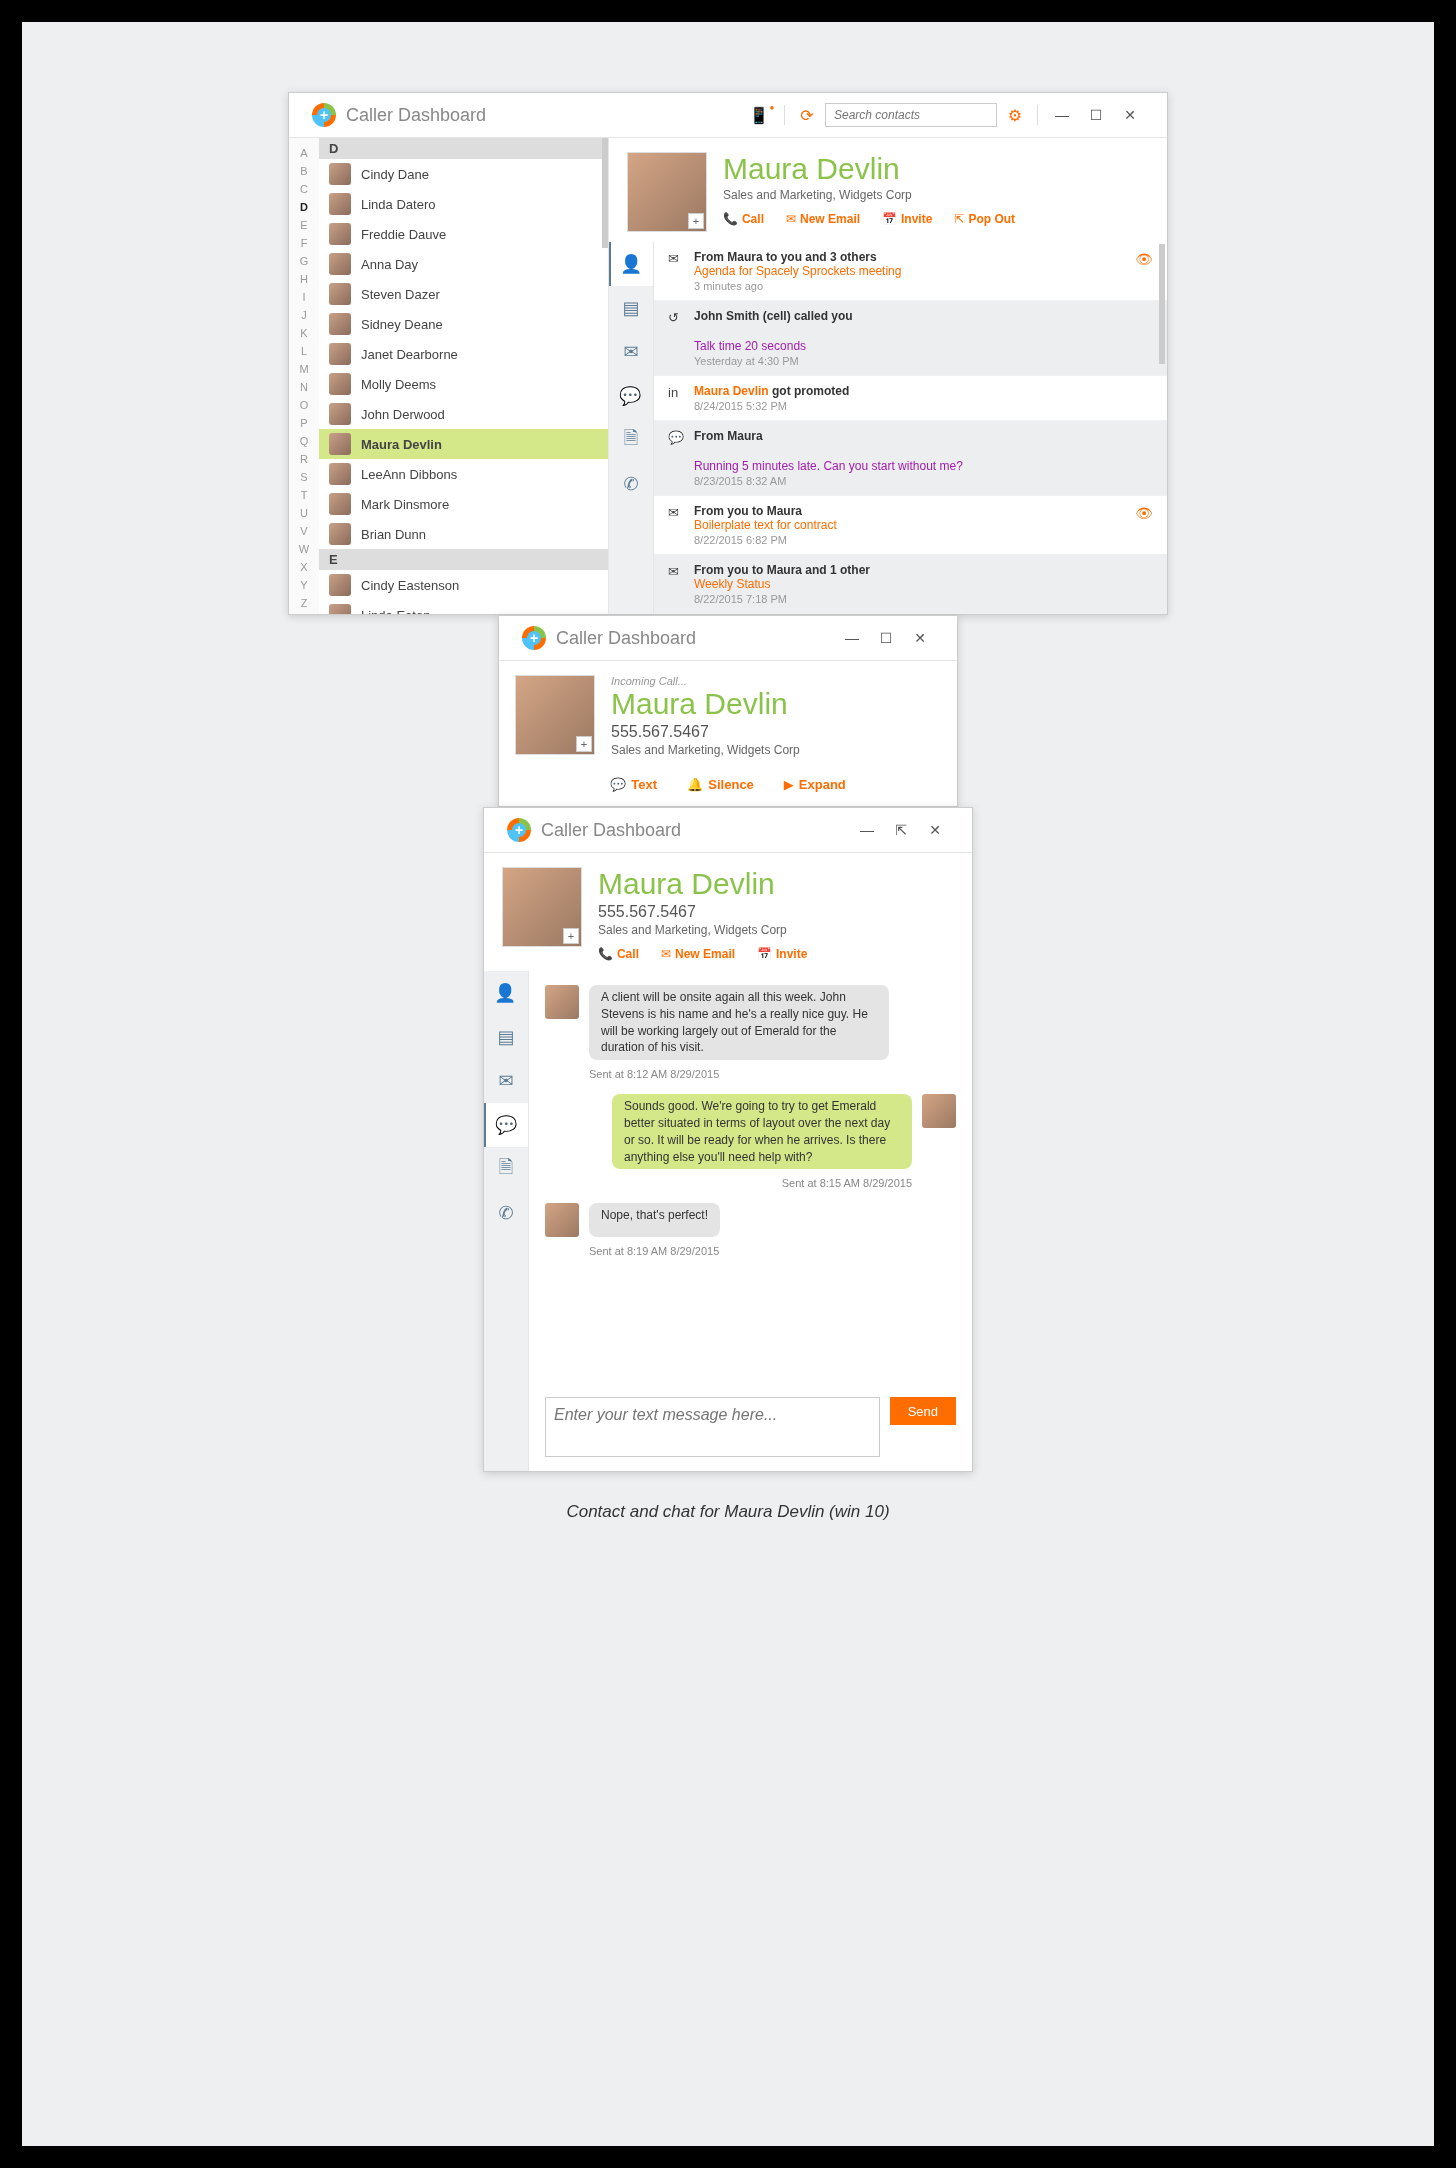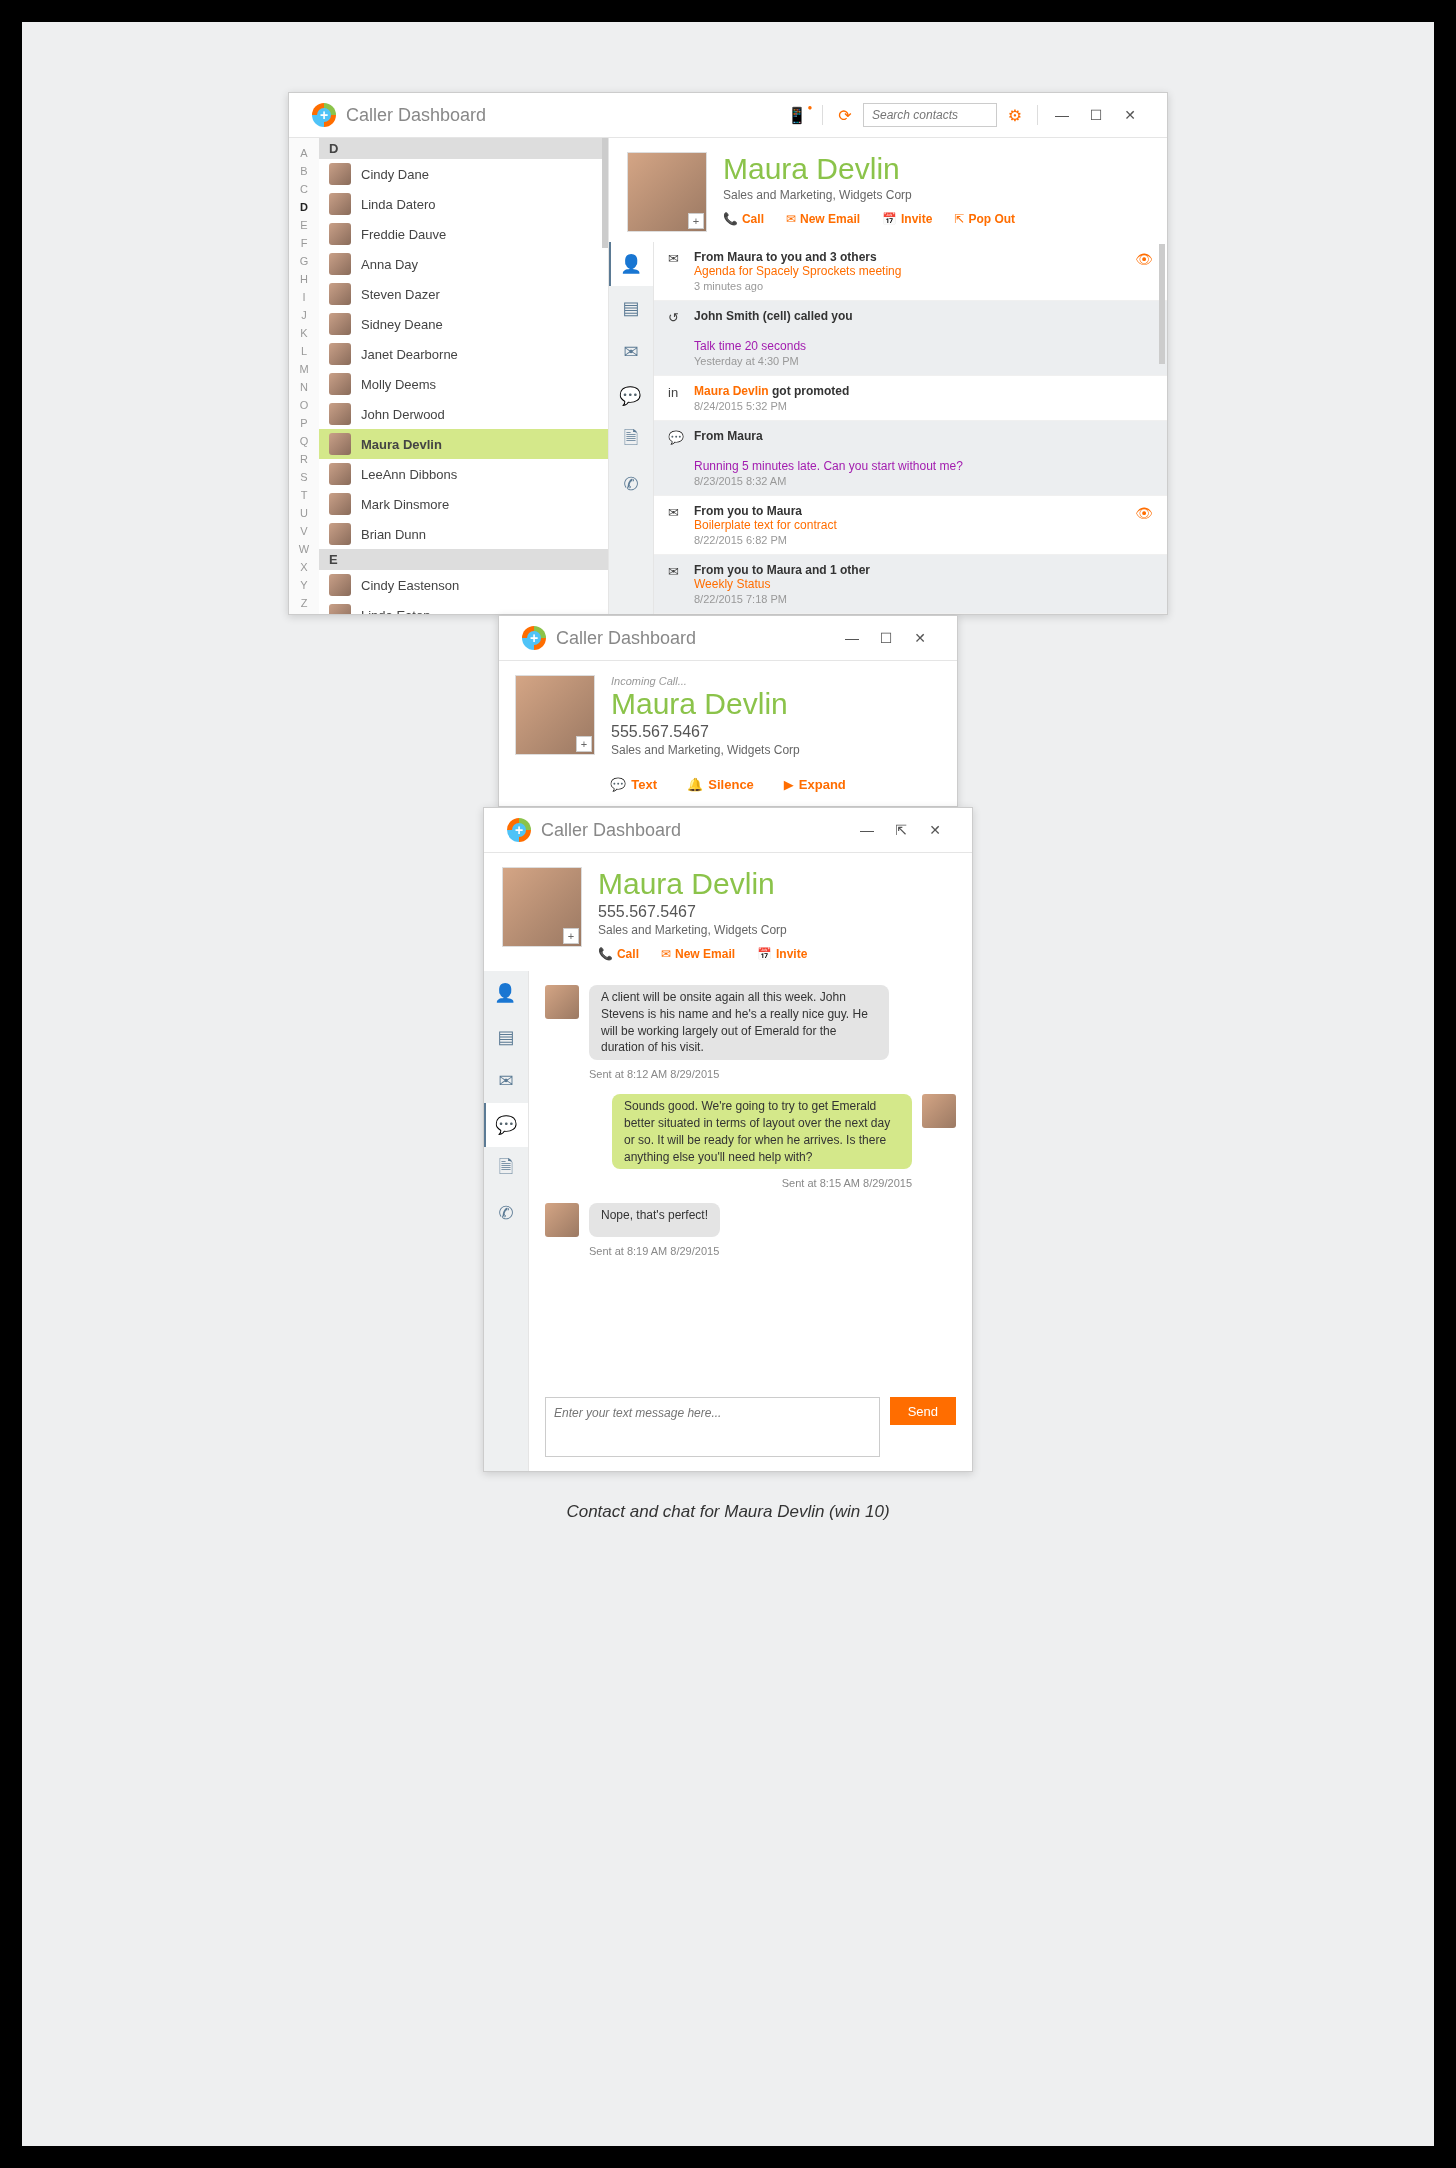--- a/index.html
+++ b/index.html
@@ -6,21 +6,21 @@
   body { font-family: "Segoe UI", Arial, sans-serif; background: #000; width: 1456px; height: 2168px; }
   .page { background: #eeeff0; width: 1412px; height: 2124px; margin: 22px; padding: 40px 0; }
   .window { background: #fff; border: 1px solid #ccc; box-shadow: 0 2px 8px rgba(0,0,0,0.15); margin: 0 auto; }
   .titlebar { display: flex; align-items: center; padding: 10px 23px; border-bottom: 1px solid #e5e5e5; }
   .logo { width: 24px; height: 24px; border-radius: 50%; margin-right: 10px; position: relative; background: conic-gradient(#8bc34a 0 90deg, #ff6d00 90deg 180deg, #4fc3f7 180deg 270deg, #ff6d00 270deg 360deg); display:flex;align-items:center;justify-content:center;}
   .logo::after{content:"+";position:absolute;color:#fff;font-weight:bold;font-size:14px;background:#4fc3f7;width:14px;height:14px;border-radius:50%;display:flex;align-items:center;justify-content:center;}
   .app-title { color: #888; font-size: 18px; font-weight: 300; flex: 1; }
   .titlebar-right { display: flex; align-items: center; gap: 6px; }
   .tb-icon { width: 24px; height: 24px; display: flex; align-items: center; justify-content: center; color: #ff6d00; cursor: pointer; font-size: 16px; }
   .tb-divider { width: 1px; height: 20px; background: #ddd; margin: 0 4px; }
-  .search { width: 134px; padding: 4px 8px; border: 1px solid #ccc; font-size: 12px; color: #999; font-style: italic; }
+  .search { width: 172px; padding: 4px 8px; border: 1px solid #ccc; font-size: 12px; color: #999; font-style: italic; }
   .winbtn { color: #555; width: 28px; text-align: center; cursor: pointer; font-size: 14px; }
   .caption { text-align: center; font-style: italic; color: #333; font-size: 17px; margin: 30px 0 100px; }
 
   
   .w1 { width: 880px; height: 523px; display: flex; flex-direction: column; margin-top: 30px; }
   .w1-body { display: flex; flex: 1; overflow: hidden; }
   .alpha-index { width: 30px; background: #fafafa; font-size: 11px; color: #999; display: flex; flex-direction: column; align-items: center; padding-top: 8px; gap: 4px; }
   .alpha-index span { cursor: pointer; line-height: 14px; }
   .alpha-index .active { color: #222; font-weight: bold; }
   .contact-list { width: 290px; border-right: 1px solid #e5e5e5; overflow: hidden; position: relative; }
@@ -65,21 +65,21 @@
   .chat-body { display:flex; height: 500px; }
   .chat-area { flex: 1; background:#fff; padding: 14px 16px; display:flex; flex-direction:column; overflow:hidden; border-left:1px solid #e5e5e5;}
   .msg { display:flex; gap:10px; margin-bottom:6px; }
   .msg.me { flex-direction:row-reverse; }
   .bubble { background:#e4e4e4; border-radius:8px; padding:4px 12px; font-size:12px; color:#333; max-width:300px; line-height:1.4; }
   .msg.me .bubble { background:#d4e88a; }
   .msg-avatar { width:34px; height:34px; background:linear-gradient(135deg,#d4a585,#9b7963); border-radius:3px; flex-shrink:0; }
   .msg-time { font-size:11px; color:#888; margin:2px 0 14px 44px; }
   .msg-time.right { text-align:right; margin:2px 44px 14px 0; }
   .compose { display:flex; gap:10px; margin-top:auto; }
-  .compose textarea { flex:1; border:1px solid #ccc; padding:8px; font-size:12px; font-style:italic; color:#999; resize:none; height:60px; font-family:inherit; }
+  .compose textarea { flex:1; border:1px solid #ccc; padding:8px; font-size:16px; font-style:italic; color:#999; resize:none; height:60px; font-family:inherit; }
   .send-btn { background:#ff6d00; color:#fff; border:none; padding:6px 18px; cursor:pointer; height:28px; font-size:13px; }
 </style>
 </head>
 <body>
 
 <div class="page">
 
 <div class="window w1">
   <div class="titlebar">
     <div class="logo"></div>

